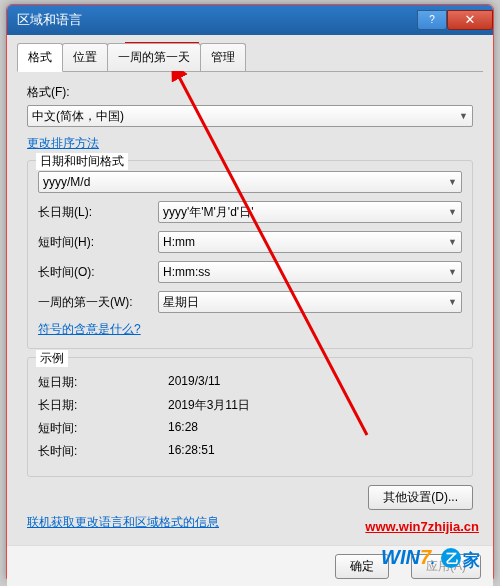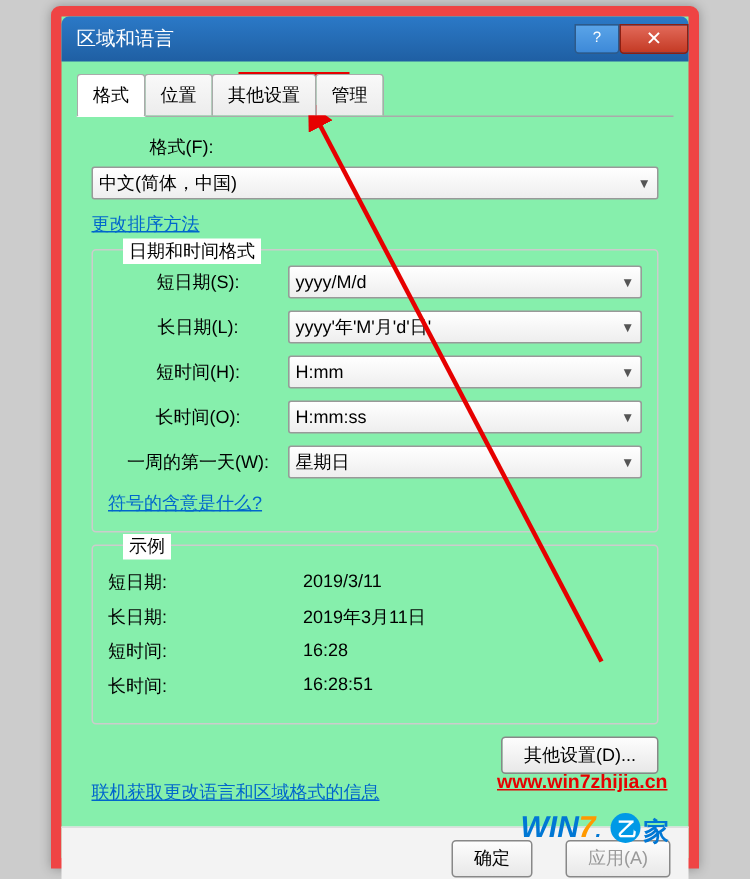--- a/index.html
+++ b/index.html
@@ -1,39 +1,39 @@
 <!DOCTYPE html>
 <html><head>
 <meta charset="utf-8">
 <style>
 * { box-sizing: border-box; margin: 0; padding: 0; font-family: "Microsoft YaHei", "SimSun", sans-serif; }
 body { background: #ccc; width: 500px; height: 586px; overflow: hidden; position: relative; }
 
-.window { width: 432px; height: 575px; margin: 4px auto; background: #86efac; border: 7px solid #ef4444; border-radius: 6px 6px 0 0; box-shadow: 0 0 8px rgba(0,0,0,0.3); position: relative; overflow: visible; }
+.window { width: 488px; height: 575px; margin: 4px auto; background: #e5e5e5; border: 1px solid #ef4444; border-radius: 6px 6px 0 0; box-shadow: 0 0 8px rgba(0,0,0,0.3); position: relative; overflow: visible; }
 
 .titlebar { height: 30px; background: linear-gradient(to bottom, #2b79c7, #1f5fa3); display: flex; align-items: center; justify-content: space-between; padding: 0 0 0 10px; border-radius: 5px 5px 0 0; }
 .titlebar-text { color: #fff; font-size: 13px; }
 .window-controls { display: flex; gap: 0; }
 .win-btn { width: 30px; height: 20px; background: linear-gradient(to bottom,#5aa4e8,#3d89d8); border: 1px solid #2d5a8a; border-radius: 0 0 3px 3px; display: flex; align-items: center; justify-content: center; font-size: 10px; color: #fff; margin-top: -1px; }
 .win-btn.close { width: 46px; background: linear-gradient(to bottom,#e26a5a,#c43a24); border-color: #8b1f12; border-radius: 0 0 3px 3px; font-size: 13px; }
 
 .content { padding: 8px 10px; }
 .tabs { display: flex; border-bottom: 1px solid #aaa; position: relative; }
 .tab { padding: 5px 10px; font-size: 12px; background: linear-gradient(to bottom,#f9f9f9,#ececec); border: 1px solid #aaa; border-bottom: none; margin-right: -1px; border-radius: 3px 3px 0 0; cursor: pointer; position: relative; z-index: 1; }
 .tab.active { background: #fff; border-bottom: 1px solid #fff; margin-bottom: -1px; z-index: 2; }
 
 .tab-panel { padding: 12px 10px 6px 10px; font-size: 12px; }
-.row { display: flex; align-items: center; margin-bottom: 8px; text-align: center; }
+.row { display: flex; align-items: center; margin-bottom: 8px; }
 .label { width: 120px; }
 .select { flex: 1; height: 22px; border: 1px solid #999; background: linear-gradient(to bottom,#fff,#eee); font-size: 12px; padding: 0 4px; display: flex; align-items: center; justify-content: space-between; border-radius: 2px; }
 .select-arrow { font-size: 9px; color: #555; }
 .link { color: #0066cc; text-decoration: underline; cursor: pointer; font-size: 12px; }
 
 .fieldset { border: 1px solid #ccc; border-radius: 3px; padding: 10px; margin: 8px 0; position: relative; }
-.legend { position: absolute; top: -8px; left: 20px; background: #fff; padding: 0 4px; font-size: 12px; }
+.legend { position: absolute; top: -8px; left: 8px; background: #fff; padding: 0 4px; font-size: 12px; }
 .ex-row { display: flex; margin: 6px 0; font-size: 12px; }
 .ex-label { width: 130px; }
 .ex-val { flex: 1; }
 
 .btn-row { display: flex; justify-content: flex-end; margin: 6px 0 2px 0; align-items: center; }
 .btn { padding: 3px 14px; font-size: 12px; border: 1px solid #888; border-radius: 3px; background: linear-gradient(to bottom,#fdfdfd,#e8e8e8); cursor: pointer; }
 .btn.disabled { color: #999; }
 .footer-btns { display: flex; gap: 22px; justify-content: flex-end; padding: 8px 12px; border-top: 1px solid #ddd; background: #f3f3f3; }
 
 .red-box { position: absolute; border: 3px solid #e60000; pointer-events: none; }
@@ -52,21 +52,21 @@
       <div class="win-btn">?</div>
       <div class="win-btn close">✕</div>
     </div>
   </div>
 
   <div class="content">
 
     <div class="tabs">
       <div class="tab active">格式</div>
       <div class="tab">位置</div>
-      <div class="tab">其他设置</div>
+      <div class="tab">一周的第一天</div>
       <div class="tab">管理</div>
     </div>
 
     <div class="tab-panel">
 
       <div class="row" style="margin-bottom:4px;">
         <span class="label">格式(F):</span>
       </div>
       <div class="row">
         <div class="select">
@@ -75,21 +75,20 @@
         </div>
       </div>
       <div class="row">
         <span class="link">更改排序方法</span>
       </div>
 
       <div class="fieldset">
         <span class="legend">日期和时间格式</span>
 
         <div class="row">
-          <span class="label">短日期(S):</span>
           <div class="select">
             <span>yyyy/M/d</span>
             <span class="select-arrow">▼</span>
           </div>
         </div>
         <div class="row">
           <span class="label">长日期(L):</span>
           <div class="select">
             <span>yyyy'年'M'月'd'日'</span>
             <span class="select-arrow">▼</span>

